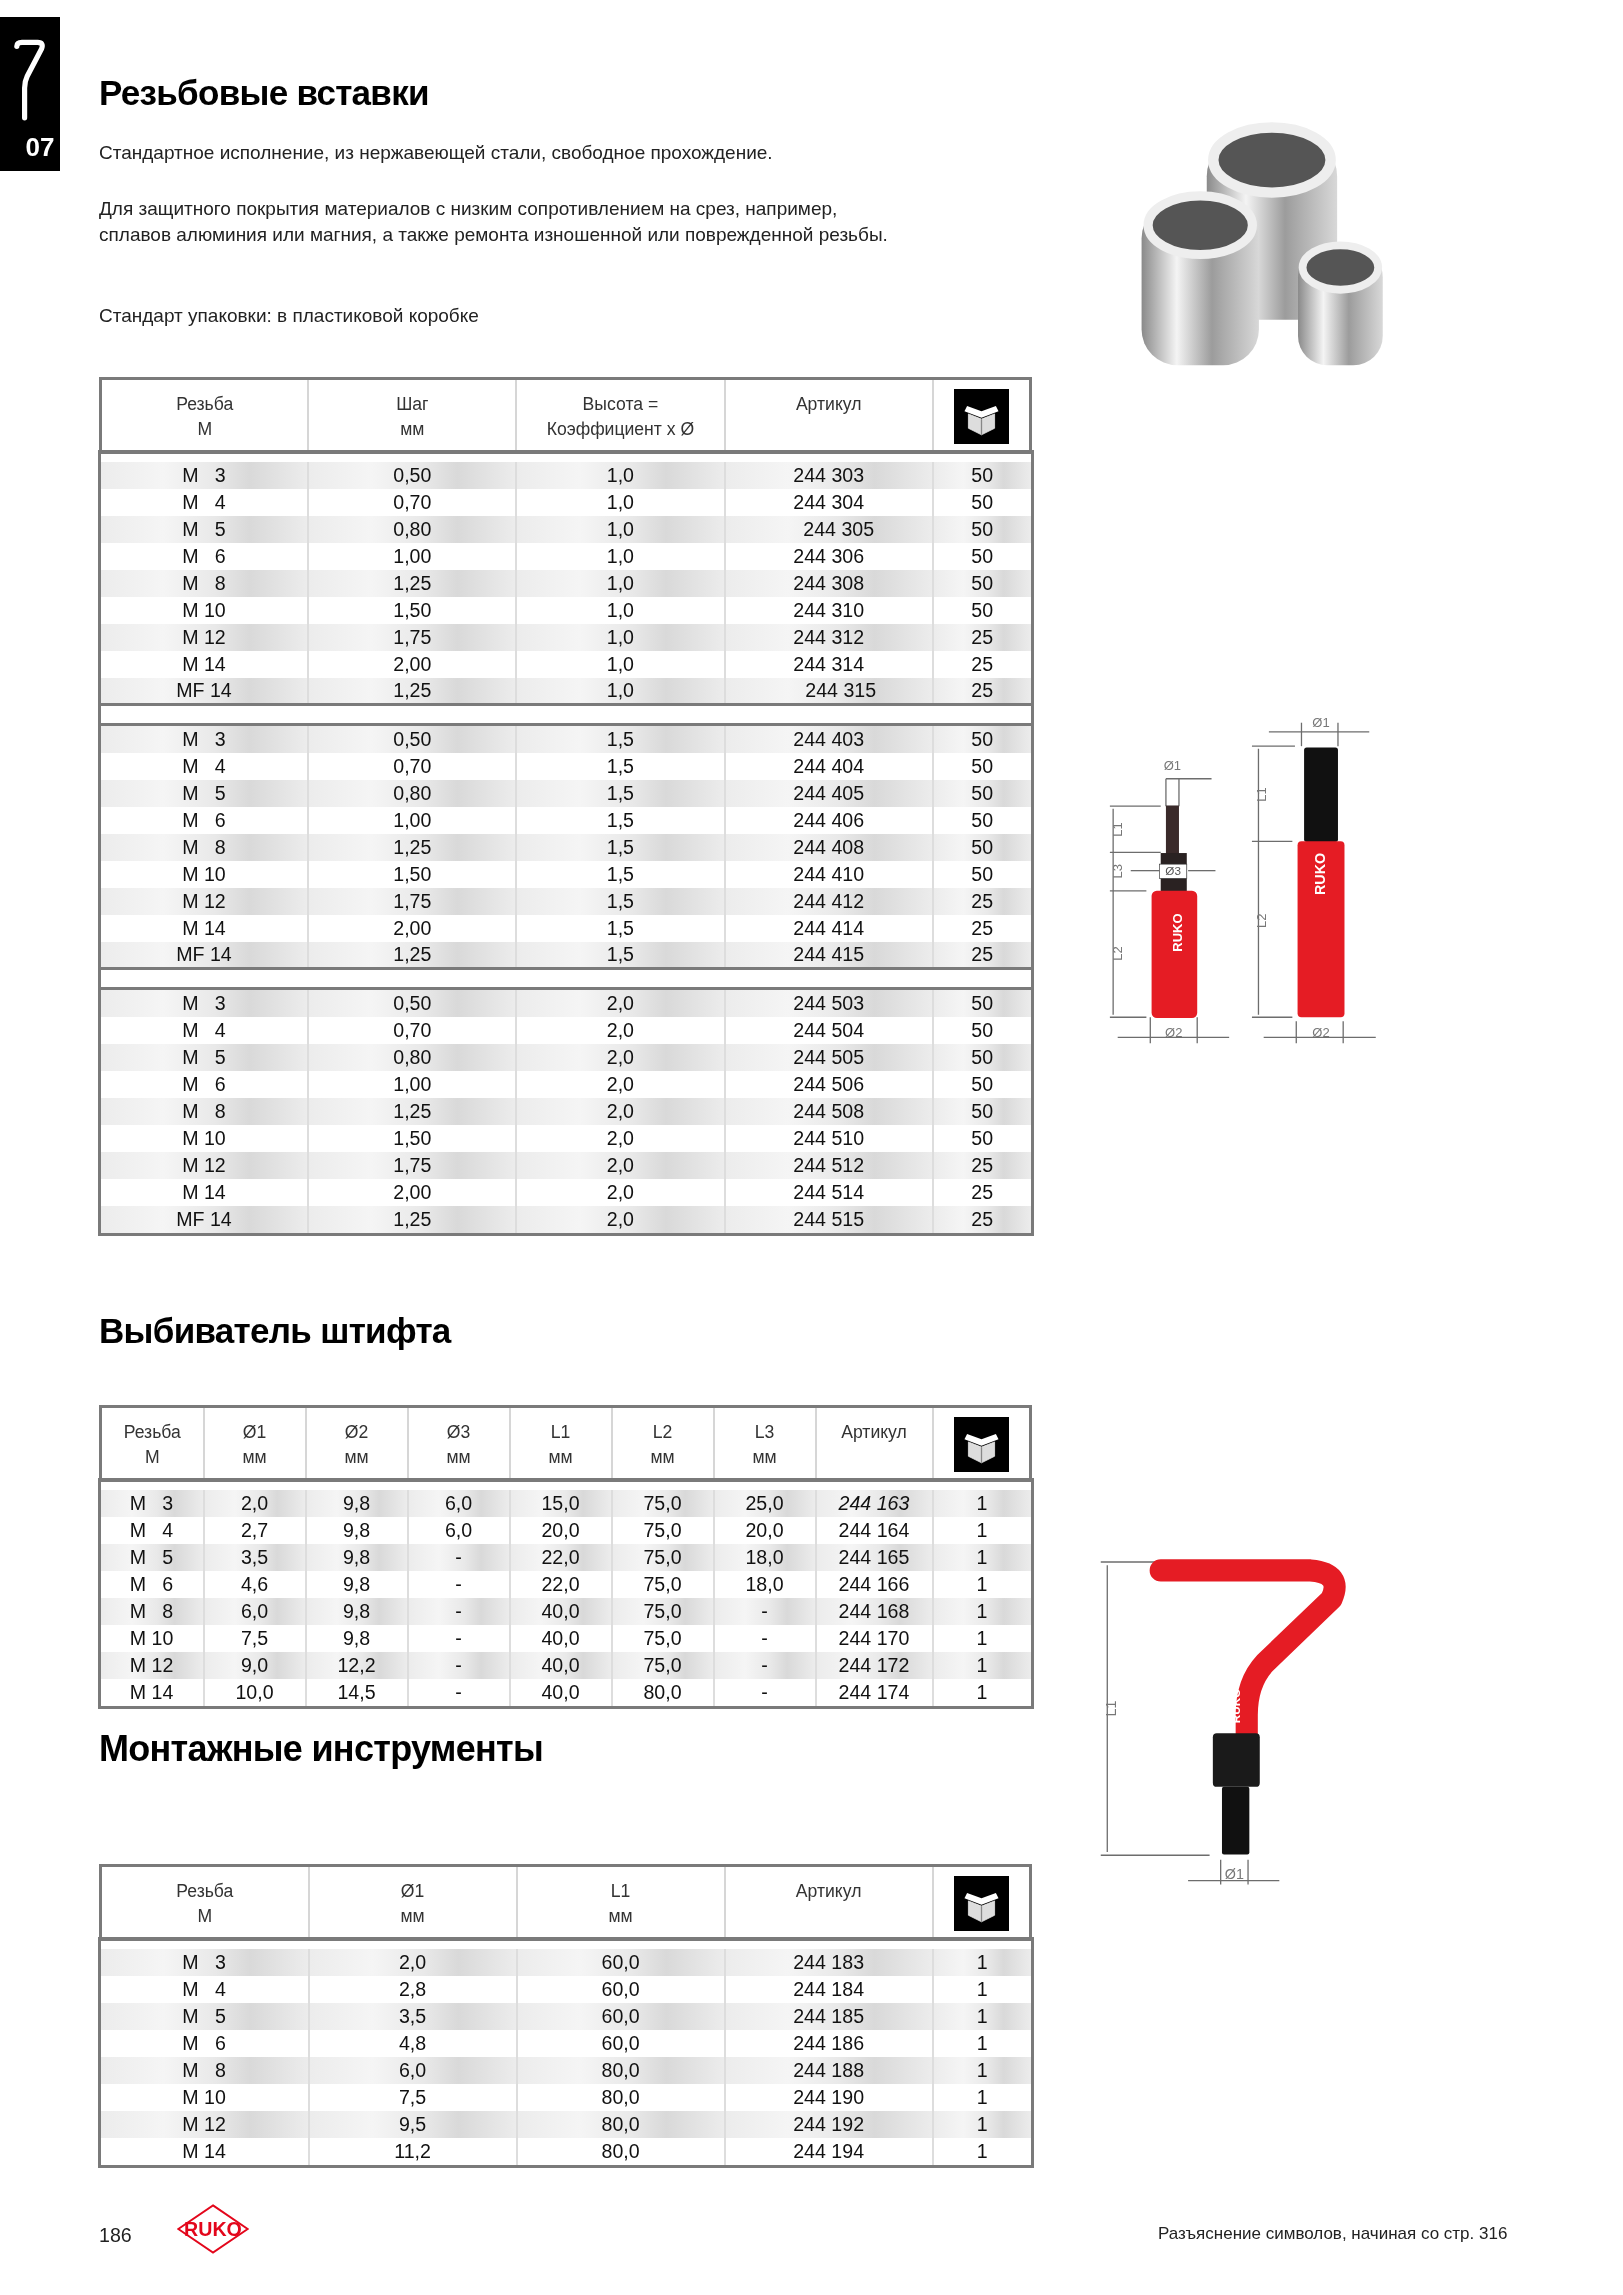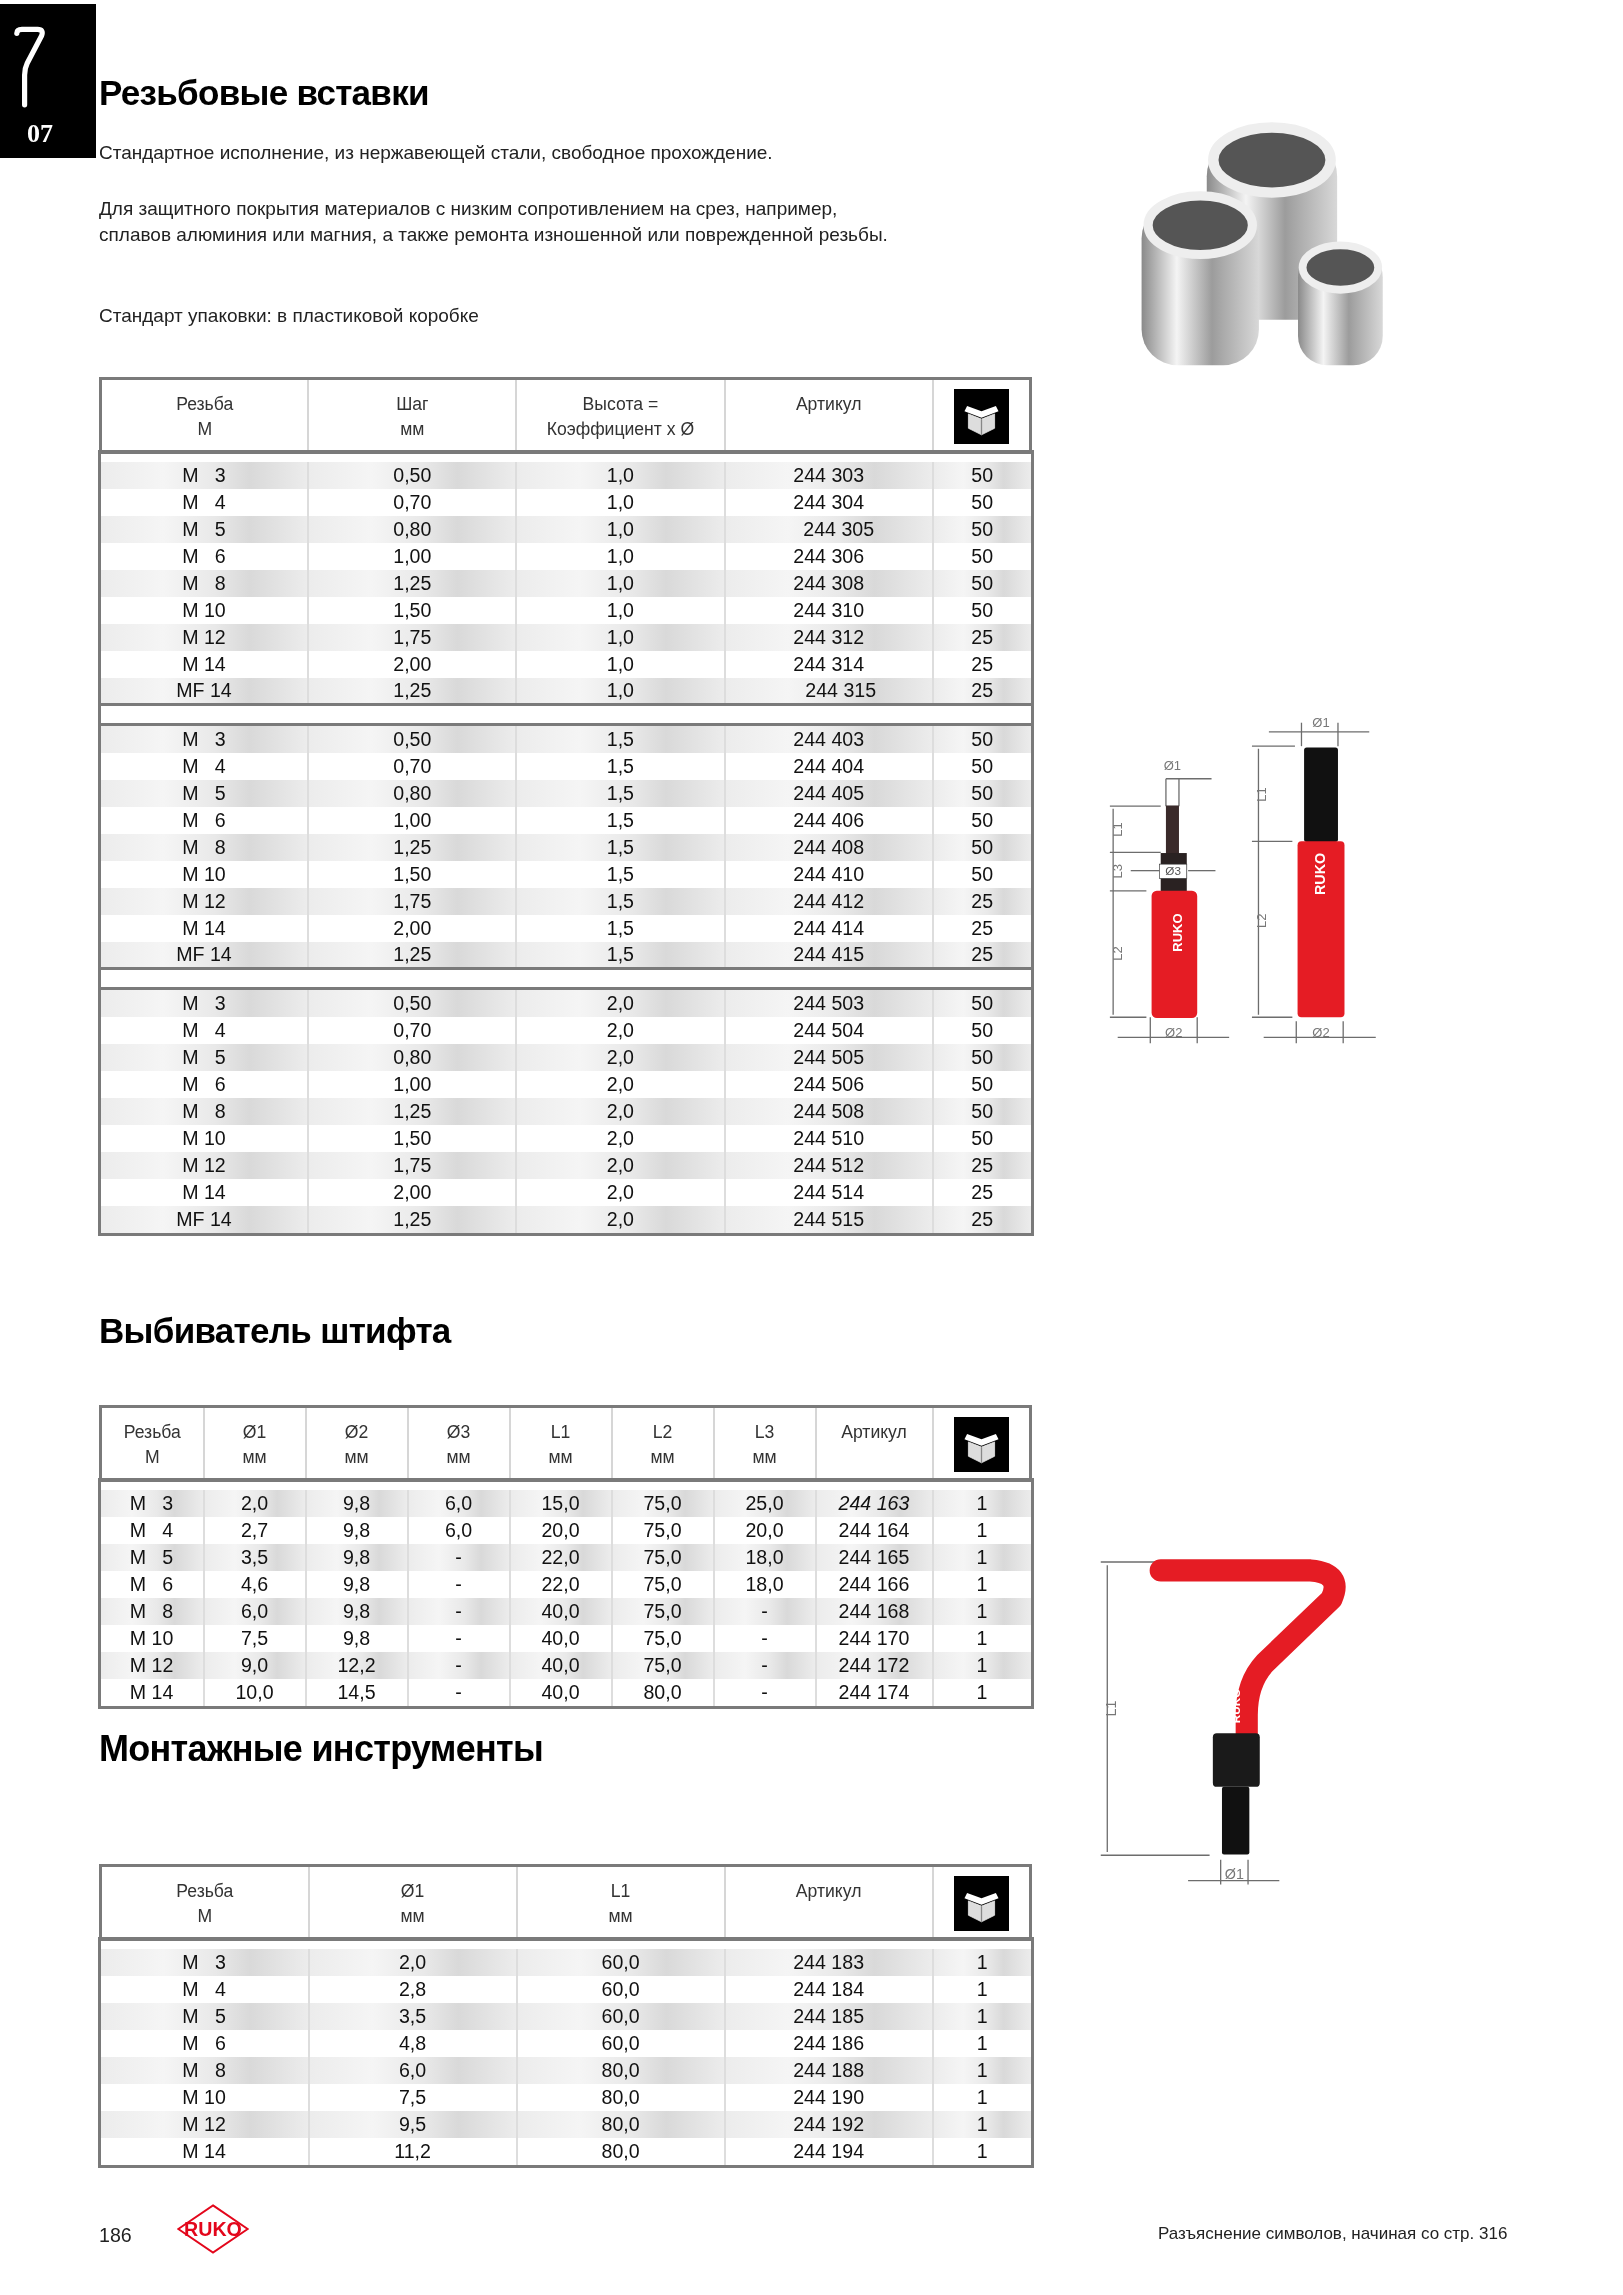--- a/index.html
+++ b/index.html
@@ -1,20 +1,20 @@
 <!DOCTYPE html>
 <html style="font-size:10.4px"><head>
 <meta charset="utf-8">
 <style>
   * { box-sizing: border-box; margin: 0; padding: 0; }
   html, body { width: 1623px; height: 2295px; background: #ffffff; }
   body { position: relative; font-family: "Liberation Sans", sans-serif; color: #1a1a1a; overflow: hidden; }
 
   
-  .chapter-tab { position: absolute; left: 0; top: 4px; width: 96px; height: 154px; background: #000; font-family: Liberation Serif, serif; }
+  .chapter-tab { position: absolute; left: 0; top: 17px; width: 60px; height: 154px; background: #000; }
   .chapter-tab .hook { position: absolute; left: 9px; top: 19.6px; width: 39px; height: 85px; }
   .chapter-tab .num { position: absolute; left: 0; width: 80px; top: 115px; text-align: center; color: #fff; font-weight: bold; font-size: 26px; }
 
   h1, h2 { position: absolute; left: 99px; font-family: "Liberation Sans", sans-serif; font-weight: bold; color: #000; letter-spacing: -0.7px; }
   h1 { top: 73px; font-size: 35px; }
   .intro { position: absolute; left: 99px; font-size: 19px; color: #222; line-height: 29px; }
 
   
   table.spec { position: absolute; left: 99px; width: 933px; border-collapse: collapse; font-size: 19.6px; color: #111; }
   table.spec thead th { font-weight: normal; font-size: 17.6px; color: #333; vertical-align: top; padding-top: 11.7px; line-height: 25px; border-right: 2px solid #d6d6d6; }

